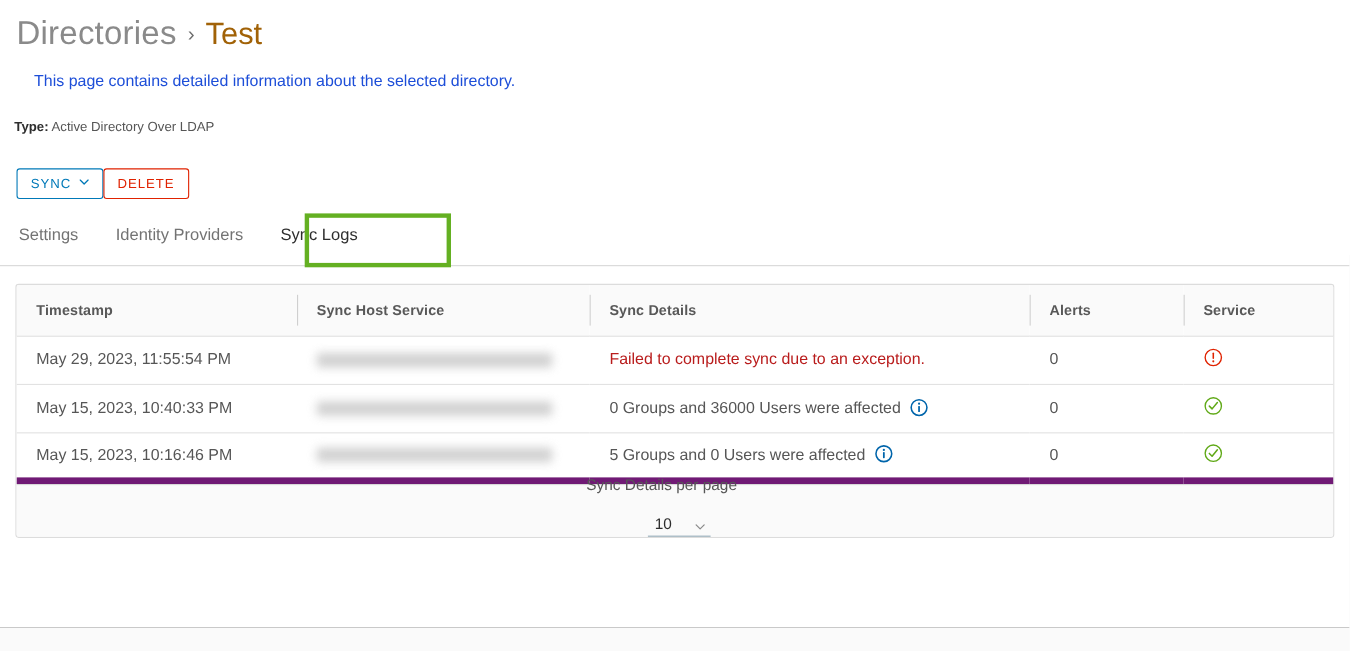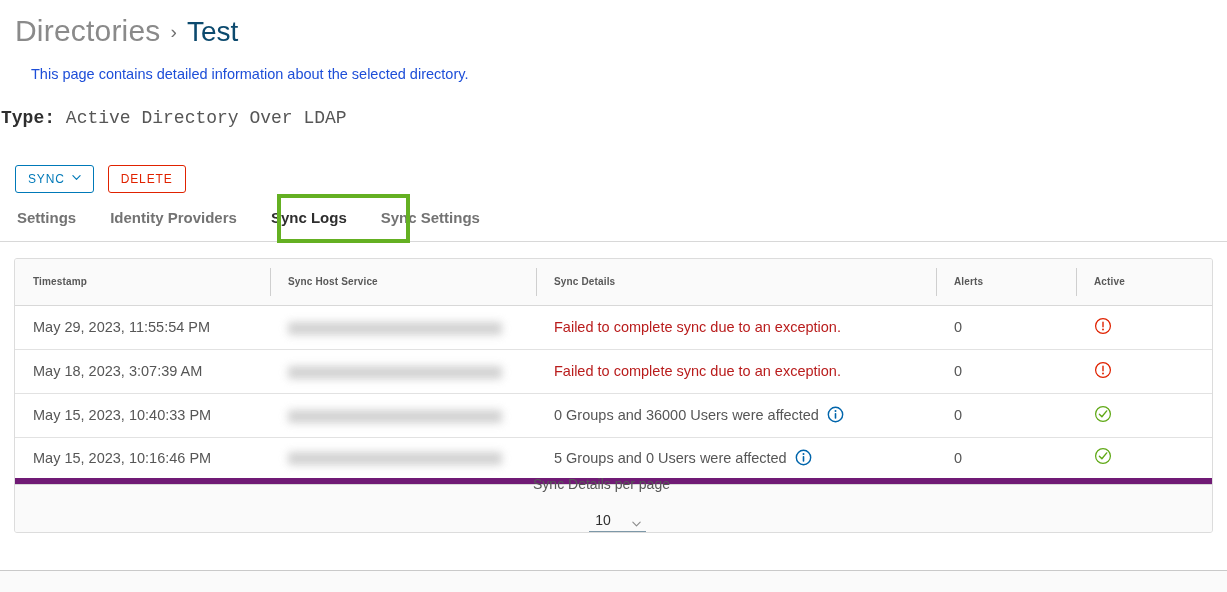--- a/index.html
+++ b/index.html
@@ -12,49 +12,49 @@
   }
   .page { position: relative; width: 1227px; height: 592px; overflow: hidden; background:#fff; }
 
   
   .breadcrumb {
     position: absolute; left: 15px; top: 14px;
     display: flex; align-items: baseline; gap: 10px;
   }
   .bc-parent { font-size: 30px; color: #8a8a8a; font-weight: 400; letter-spacing: .2px; }
   .bc-sep { font-size: 19px; color: #6f6f6f; position: relative; top: -3px; }
-  .bc-current { font-size: 28px; color: #0c4a6e; font-weight: 400; }
+  .bc-current { font-size: 28px; color: #a16207; font-weight: 400; }
 
   .subtitle {
     position: absolute; left: 31px; top: 66px;
     font-size: 14.5px; color: #1d4ed8;
   }
   .typeline {
-    position: absolute; left: 1px; top: 108px;
-    font-size: 18px; color: #565656; font-family: Liberation Mono, monospace;
+    position: absolute; left: 13px; top: 108px;
+    font-size: 12px; color: #565656;
   }
   .typeline .lbl { font-weight: bold; color: #2e2e2e; }
 
   
-  .actions { position: absolute; left: 15px; top: 165px; display: flex; gap: 14px; }
+  .actions { position: absolute; left: 15px; top: 153px; display: flex; }
   .btn {
     height: 28px; border-radius: 3px; background: #fff;
     display: inline-flex; align-items: center; justify-content: center;
     font-size: 12px; letter-spacing: .85px; cursor: pointer;
     padding: 0 12px; font-family: "Liberation Sans", sans-serif;
   }
   .btn-sync { border: 1px solid #0079b8; color: #0079b8; gap: 7px; }
   .btn-delete { border: 1px solid #e02200; color: #e02200; }
   .chev { display: inline-block; width: 9px; height: 9px; position: relative; top: -2px; }
   .chev svg { display:block; }
 
   
   .tabs {
     position: absolute; left: 0; top: 196px; width: 1227px; height: 46px;
-    display: flex; align-items: flex-end; padding-left: 17px; gap: 0; font-weight: bold;
+    display: flex; align-items: center; padding-left: 17px; gap: 0;
   }
   .tab {
     font-size: 15px; color: #737373; cursor: pointer;
     padding: 5px 0 16px 0; margin-right: 34px; white-space: nowrap;
   }
   .tab.active { color: #2e2e2e; }
   .tabs-underline {
     position: absolute; left: 0; top: 241px; width: 1227px;
     height: 1px; background: #d8d8d8;
   }
@@ -65,21 +65,21 @@
   }
 
   
   .table-card {
     position: absolute; left: 14px; top: 258px; width: 1199px;
     border: 1px solid #dcdcdc; border-radius: 3px; background: #fff; overflow: hidden;
   }
   table.datagrid { width: 100%; border-collapse: collapse; table-layout: fixed; }
   table.datagrid thead th {
     background: #fafafa; height: 46px; text-align: left;
-    font-size: 10px; font-weight: bold; color: #585858;
+    font-size: 13px; font-weight: bold; color: #585858;
     padding: 0 0 0 18px; border-bottom: 1px solid #d8d8d8;
     position: relative; letter-spacing: .15px; vertical-align: middle;
   }
   table.datagrid thead th + th::before {
     content: ""; position: absolute; left: 0; top: 9px; bottom: 9px;
     width: 1px; background: #cfcfcf;
   }
   table.datagrid tbody td {
     height: 44px; font-size: 14.5px; color: #565656;
     padding: 0 0 0 18px; border-bottom: 1px solid #e2e2e2;
@@ -155,54 +155,38 @@
     </div>
     <div class="btn btn-delete">
       <span>DELETE</span>
     </div>
   </div>
 
   <div class="tabs">
     <div class="tab">Settings</div>
     <div class="tab">Identity Providers</div>
     <div class="tab active">Sync Logs</div>
-    <div class="tab">Sync Settings</div>
   </div>
   <div class="tabs-underline"></div>
   <div class="annot-box"></div>
 
   <div class="table-card">
     <table class="datagrid">
       <thead>
         <tr>
           <th class="c-ts">Timestamp</th>
           <th class="c-host">Sync Host Service</th>
           <th class="c-det">Sync Details</th>
           <th class="c-alert">Alerts</th>
-          <th class="c-stat">Active</th>
+          <th class="c-stat">Service</th>
         </tr>
       </thead>
       <tbody id="grid-body">
           <tr>
             <td class="c-ts">May 29, 2023, 11:55:54 PM</td>
-            <td class="c-host"><span class="redacted"></span></td>
-            <td class="c-det">
-              <div class="det-cell">
-                <span class="det-fail">Failed to complete sync due to an exception.</span>
-              </div>
-            </td>
-            <td class="c-alert">0</td>
-            <td class="c-stat"><span class="status-icon"><svg width="18" height="18" viewBox="0 0 18 18">
-                  <circle cx="9" cy="9" r="7.4" fill="none" stroke="#e02200" stroke-width="1.25"></circle>
-                  <rect x="8.3" y="4.4" width="1.4" height="6" rx=".7" fill="#e02200"></rect>
-                  <circle cx="9" cy="12.5" r=".95" fill="#e02200"></circle>
-                </svg></span></td>
-          </tr>
-          <tr>
-            <td class="c-ts">May 18, 2023, 3:07:39 AM</td>
             <td class="c-host"><span class="redacted"></span></td>
             <td class="c-det">
               <div class="det-cell">
                 <span class="det-fail">Failed to complete sync due to an exception.</span>
               </div>
             </td>
             <td class="c-alert">0</td>
             <td class="c-stat"><span class="status-icon"><svg width="18" height="18" viewBox="0 0 18 18">
                   <circle cx="9" cy="9" r="7.4" fill="none" stroke="#e02200" stroke-width="1.25"></circle>
                   <rect x="8.3" y="4.4" width="1.4" height="6" rx=".7" fill="#e02200"></rect>

